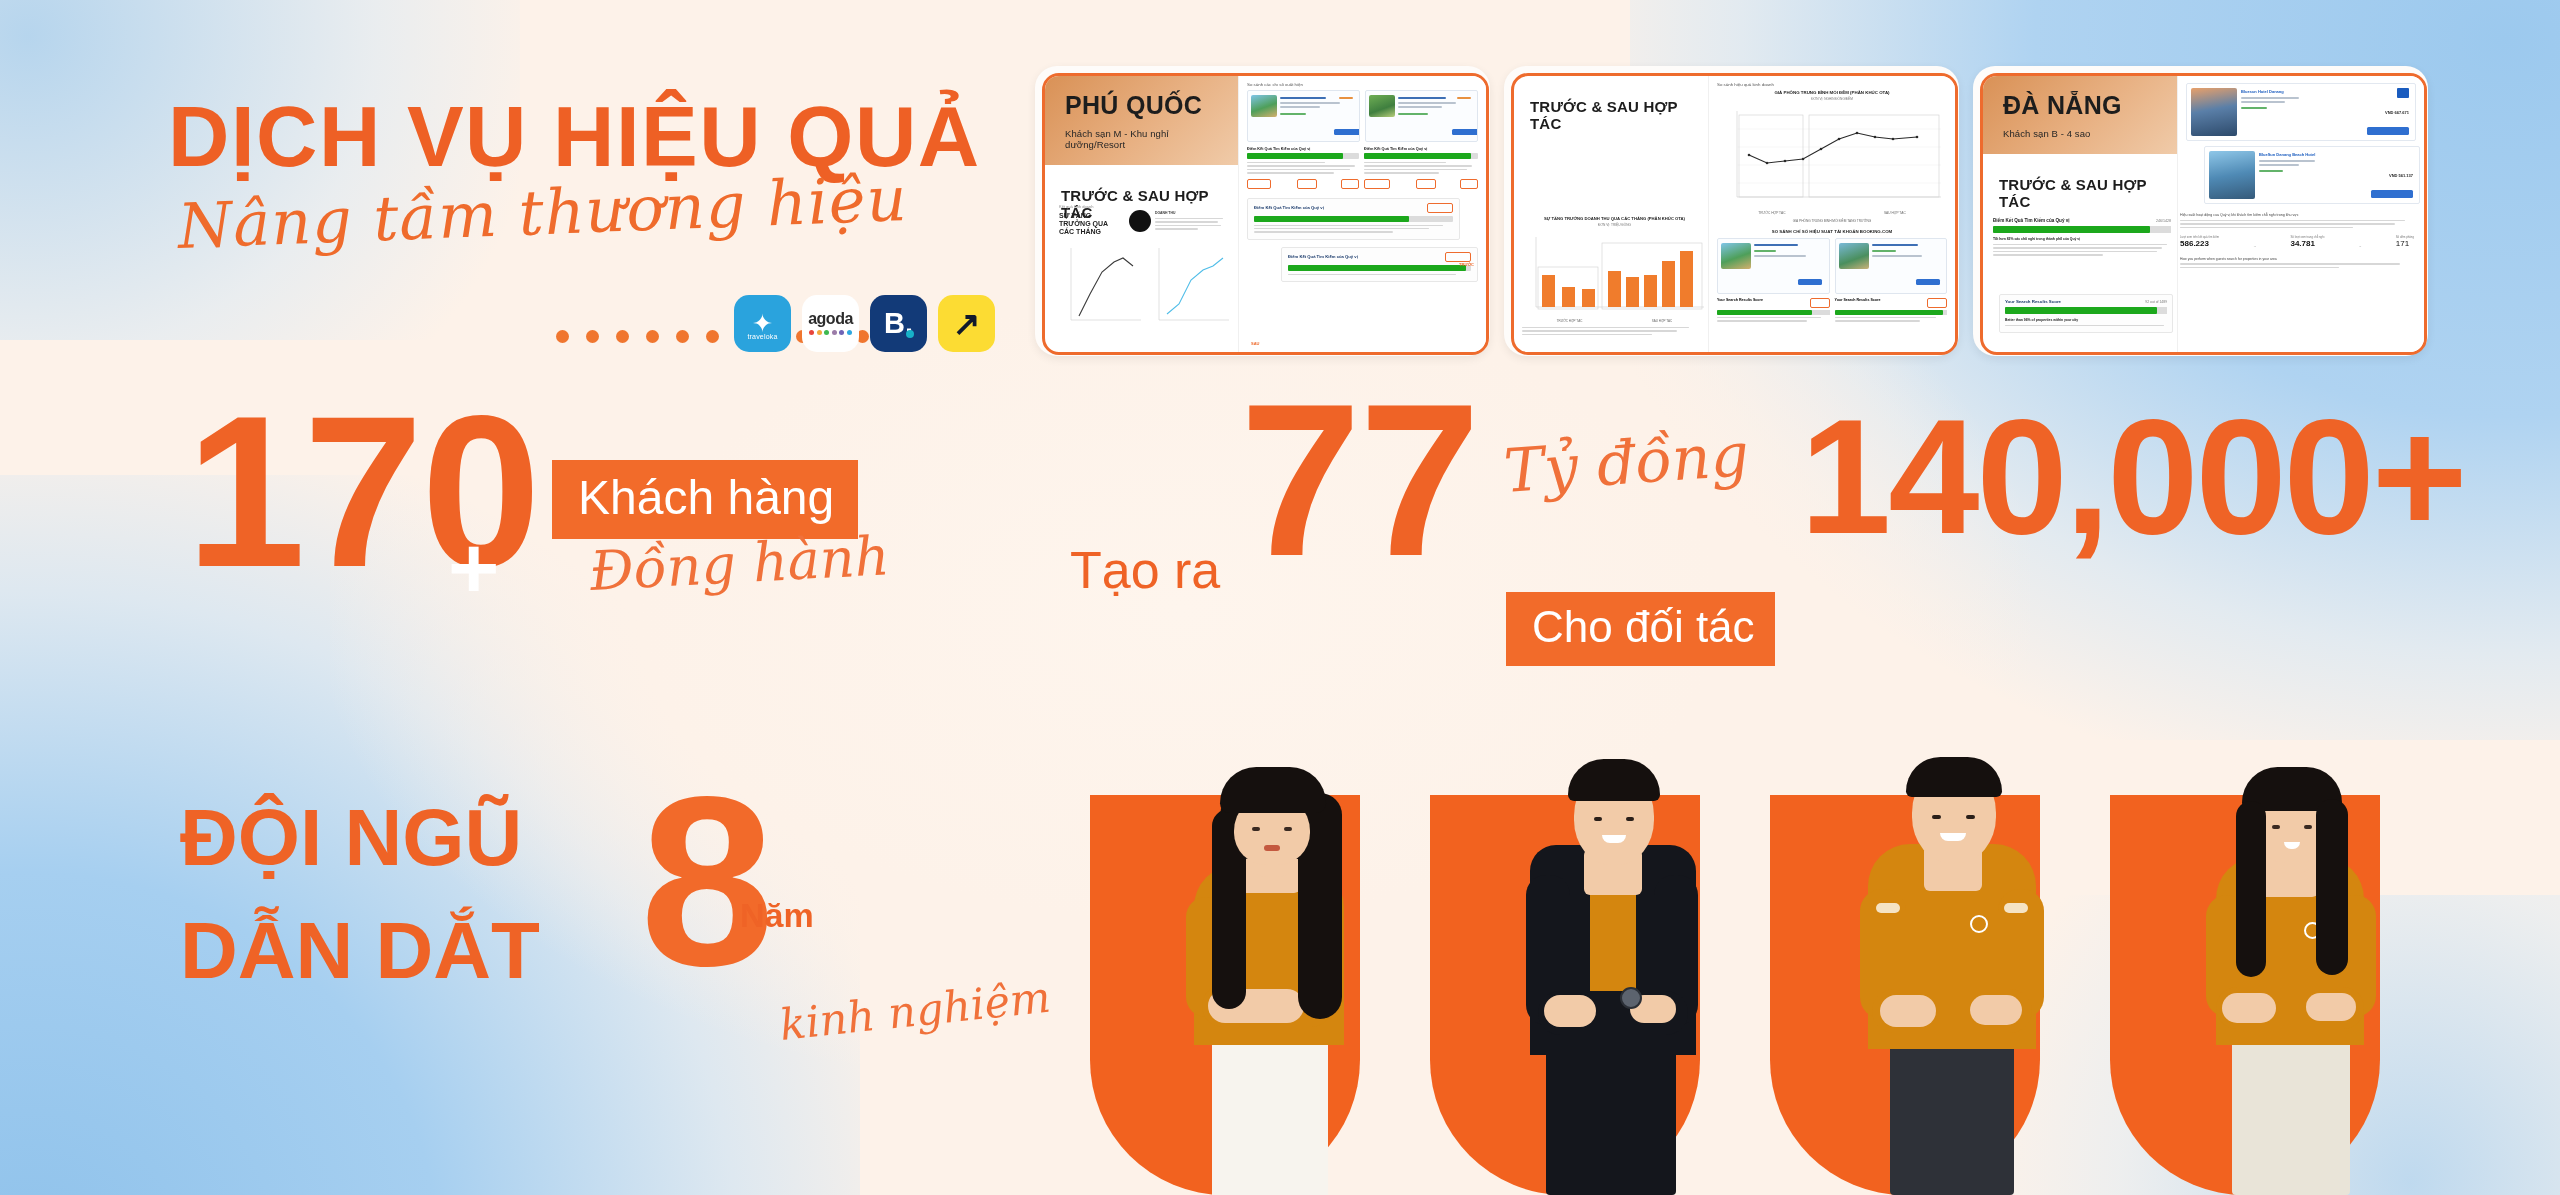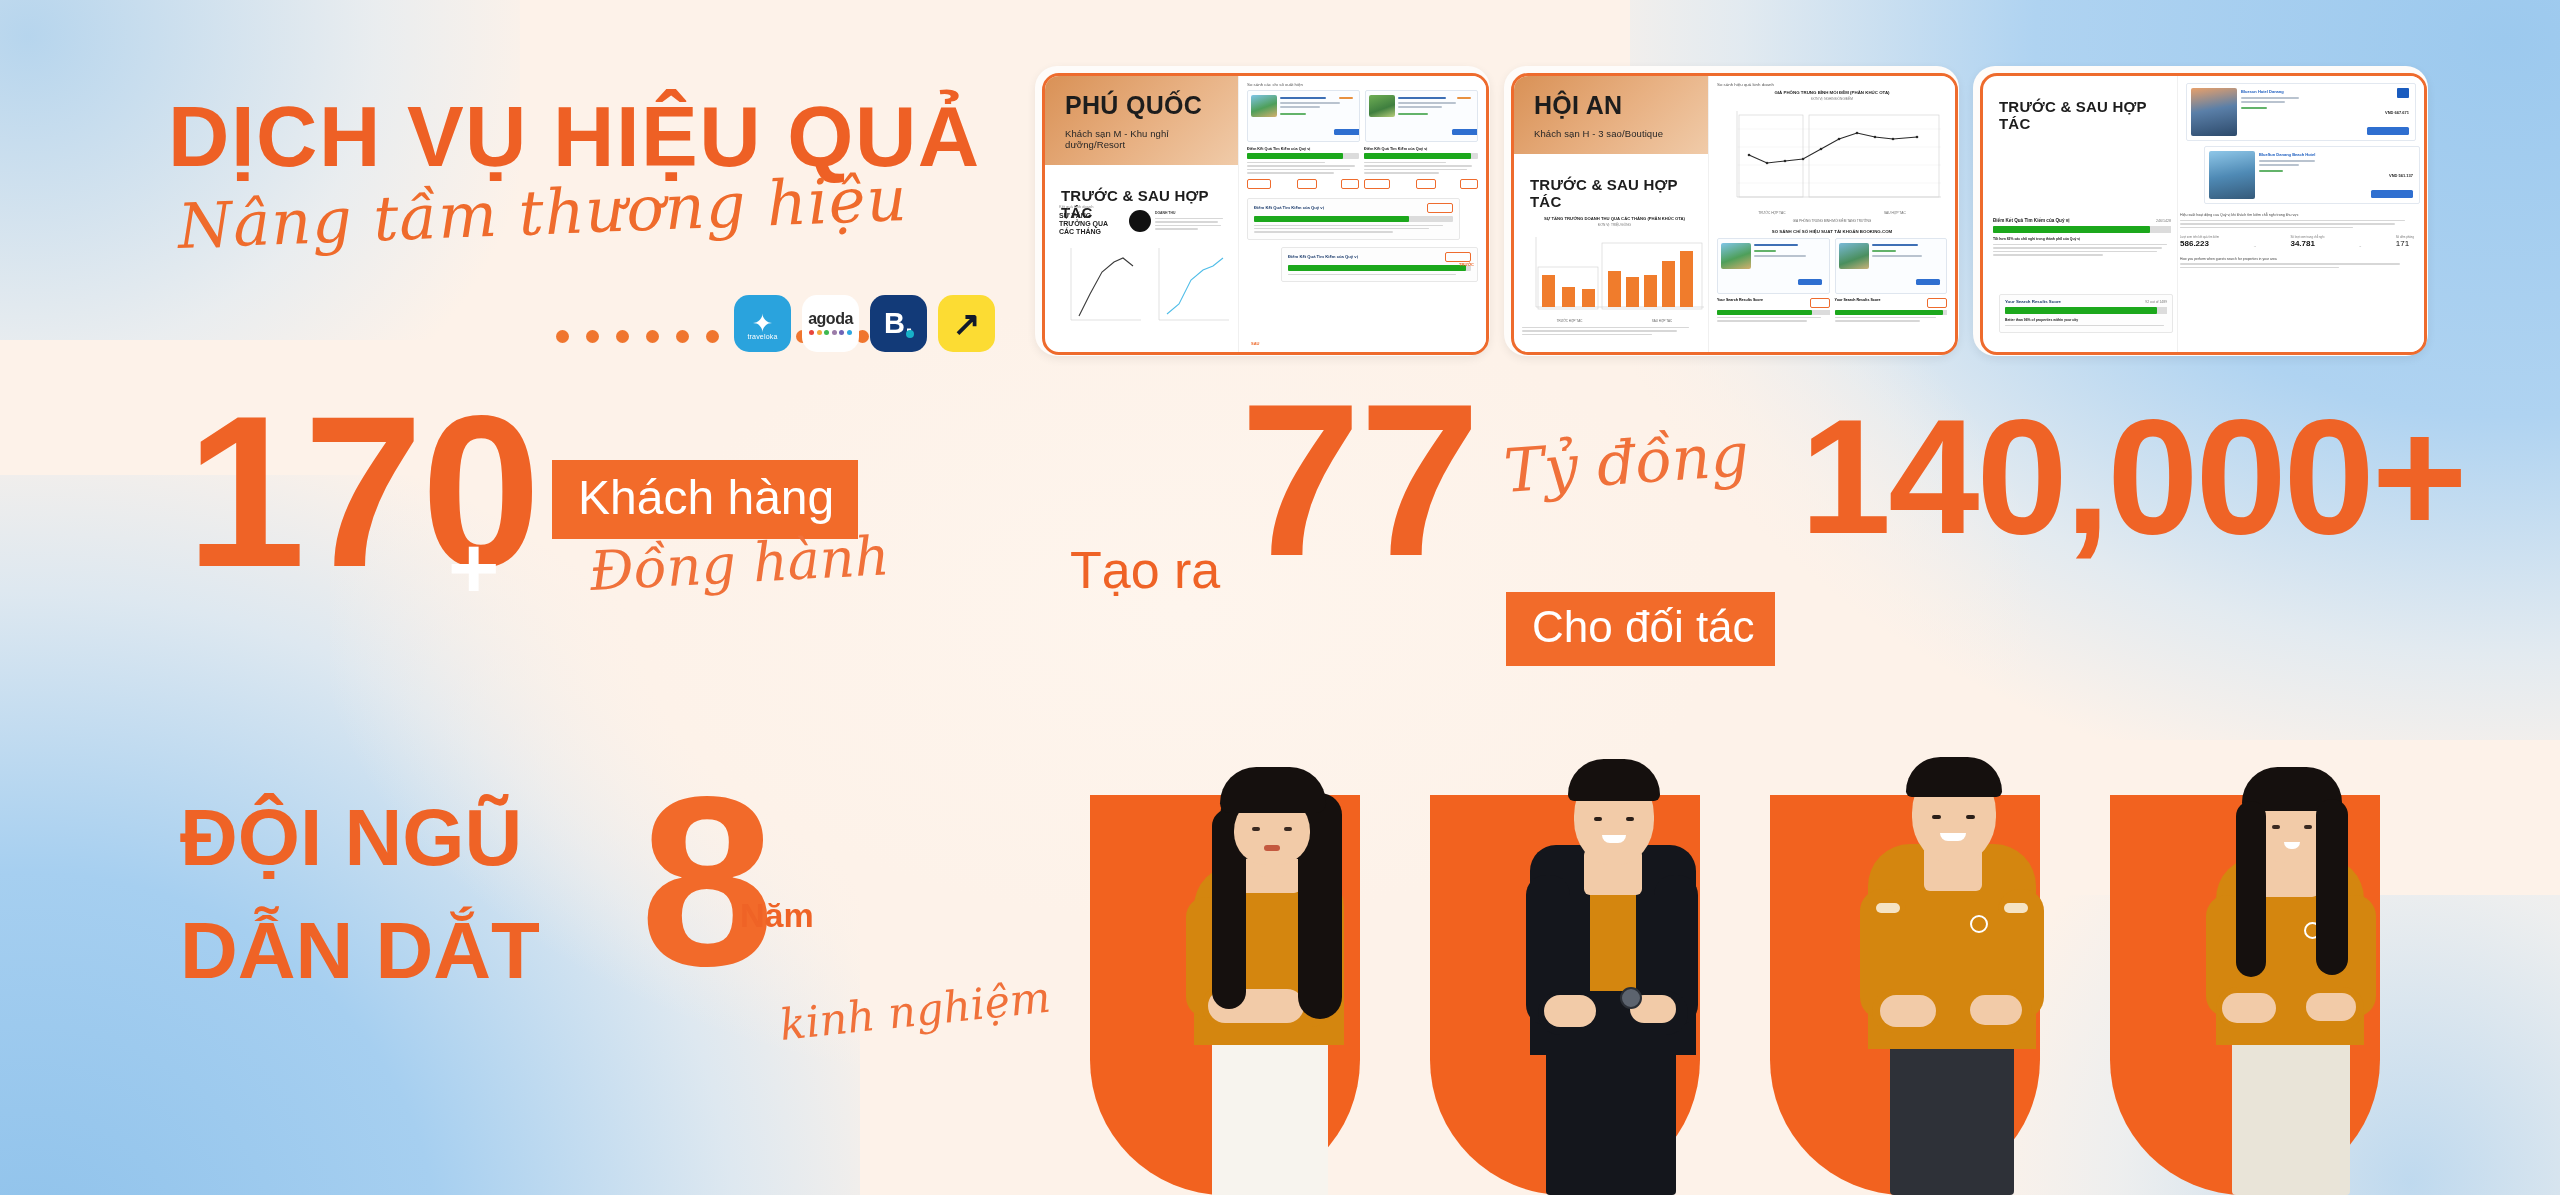--- a/index.html
+++ b/index.html
@@ -337,24 +337,20 @@
               </div>
           </div>
           <div style="position:absolute;left:12px;bottom:6px;font-size:4px;font-weight:700;color:#EE6B2D">SAU</div>
         </div>
       </div>
     </div>
 
     <div class="card">
       <div class="card-inner">
         <div class="card-left">
-          <div class="card-badge">
-            <div class="card-city">HỘI AN</div>
-            <div class="card-sub">Khách sạn H - 3 sao/Boutique</div>
-          </div>
           <div class="card-ba">TRƯỚC &amp; SAU HỢP TÁC</div>
           <div style="position:absolute;left:8px;top:140px;width:185px;">
             <div style="font-size:4.2px;font-weight:700;color:#222;text-align:center">SỰ TĂNG TRƯỞNG DOANH THU QUA CÁC THÁNG (PHÂN KHÚC OTA)</div>
             <div style="font-size:3.2px;color:#777;text-align:center;margin-top:2px">ĐƠN VỊ: TRIỆU ĐỒNG</div>
             <svg width="185" height="92" style="margin-top:4px;display:block">
               <line class="axis" x1="14" y1="6" x2="14" y2="76"></line>
                 <line class="axis" x1="14" y1="76" x2="182" y2="76"></line>
               <rect x="20" y="44" width="13" height="32" fill="#F07C2C"></rect>
               <rect x="40" y="56" width="13" height="20" fill="#F07C2C"></rect>
               <rect x="60" y="58" width="13" height="18" fill="#F07C2C"></rect>
@@ -454,20 +450,24 @@
                 </div>
             </div>
           </div>
         </div>
       </div>
     </div>
 
     <div class="card">
       <div class="card-inner">
         <div class="card-left">
+          <div class="card-badge">
+            <div class="card-city">ĐÀ NẴNG</div>
+            <div class="card-sub">Khách sạn B - 4 sao</div>
+          </div>
           <div class="card-ba">TRƯỚC &amp; SAU HỢP TÁC</div>
           <div style="position:absolute;left:10px;top:142px;right:6px">
             <div style="display:flex;justify-content:space-between;align-items:center">
               <span style="font-size:4.6px;font-weight:700;color:#222">Điểm Kết Quả Tìm Kiếm của Quý vị</span>
               <span style="font-size:3.6px;color:#777">246/1428</span>
             </div>
             <div style="height:7px;background:#dcdcdc;margin-top:3px">
                 <div class="bar-green" style="width:88%;height:7px"></div>
               </div>
             <div style="font-size:3.4px;font-weight:700;color:#222;margin-top:4px">Tốt hơn 82% các chỗ nghỉ trong thành phố của Quý vị</div>

